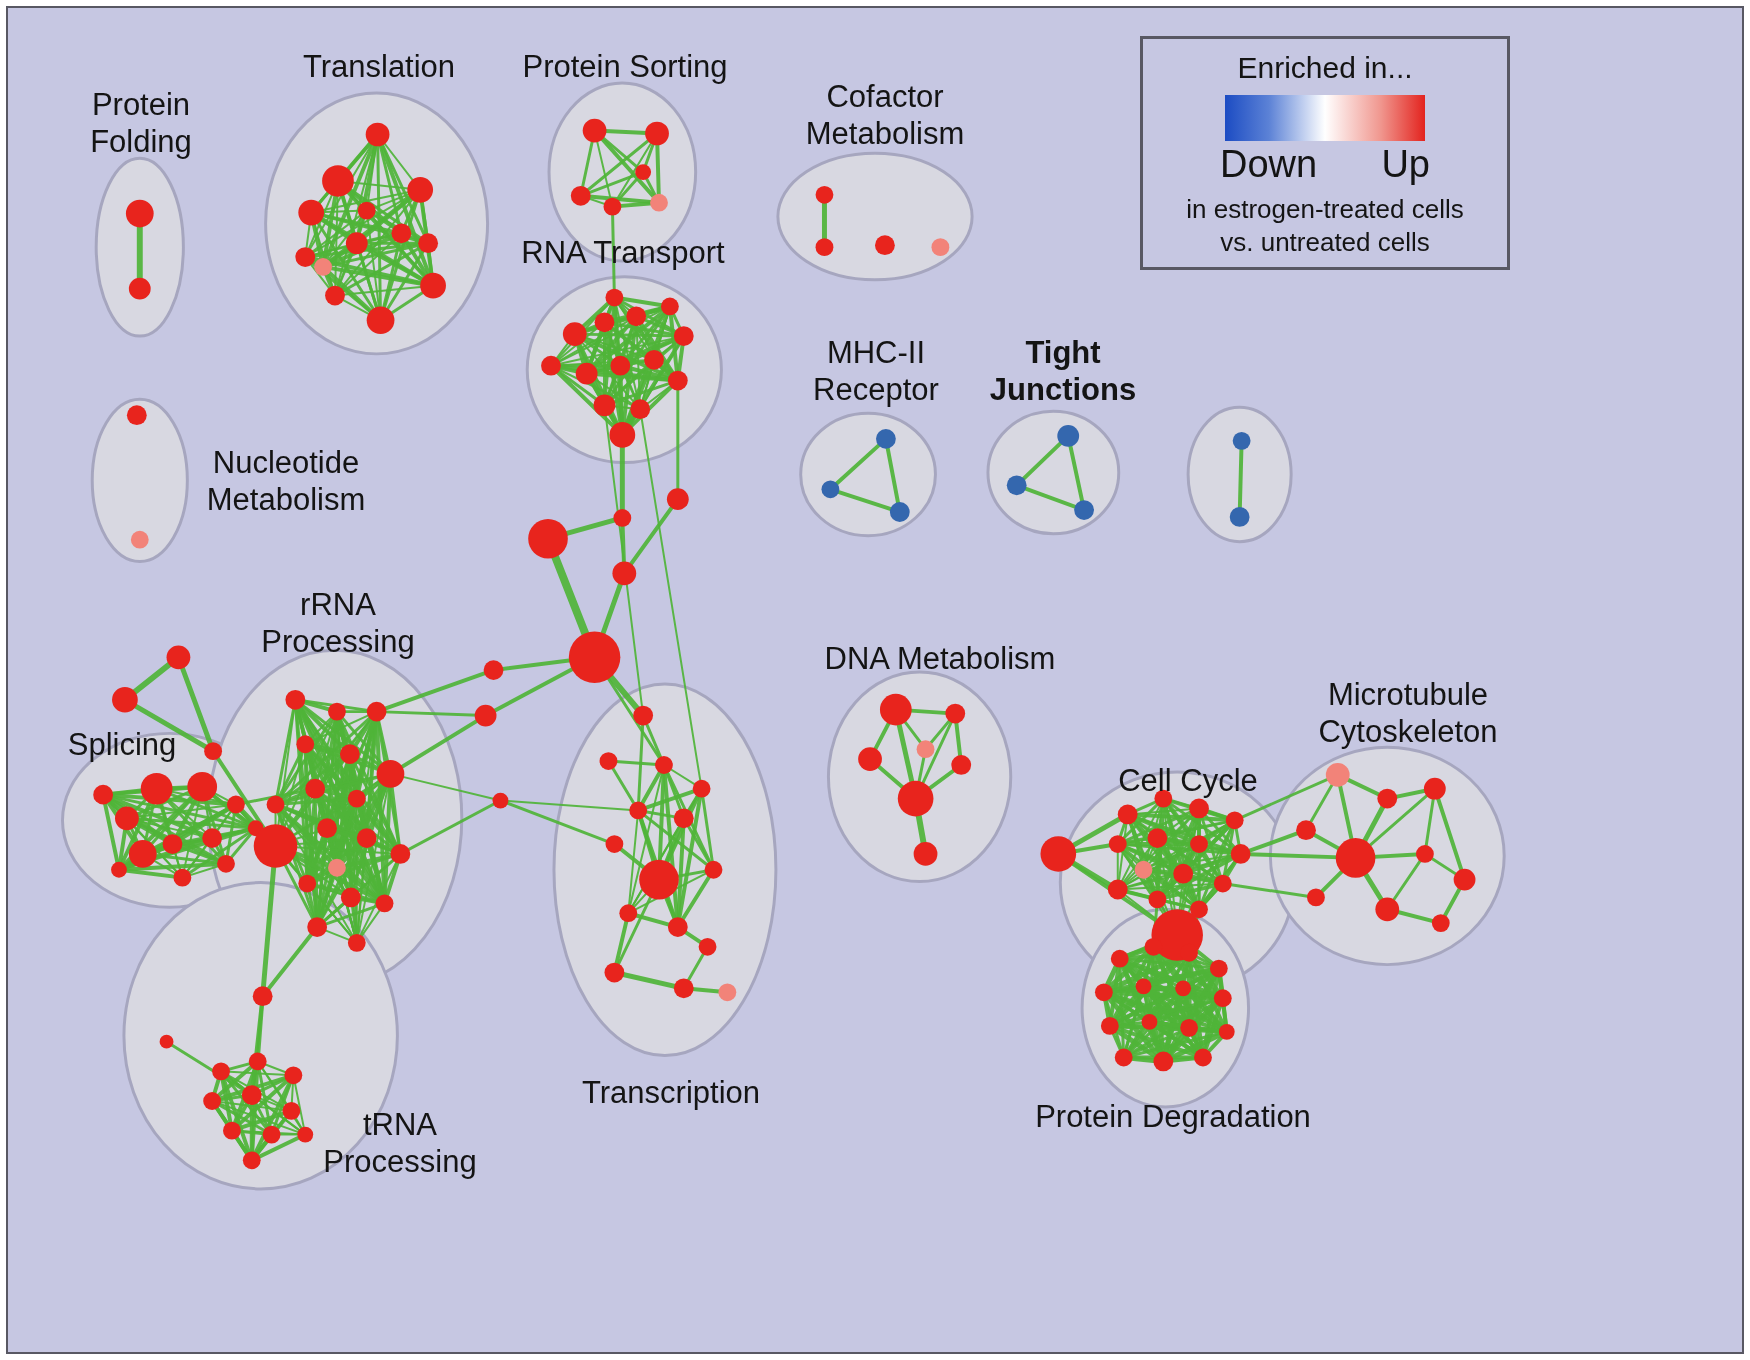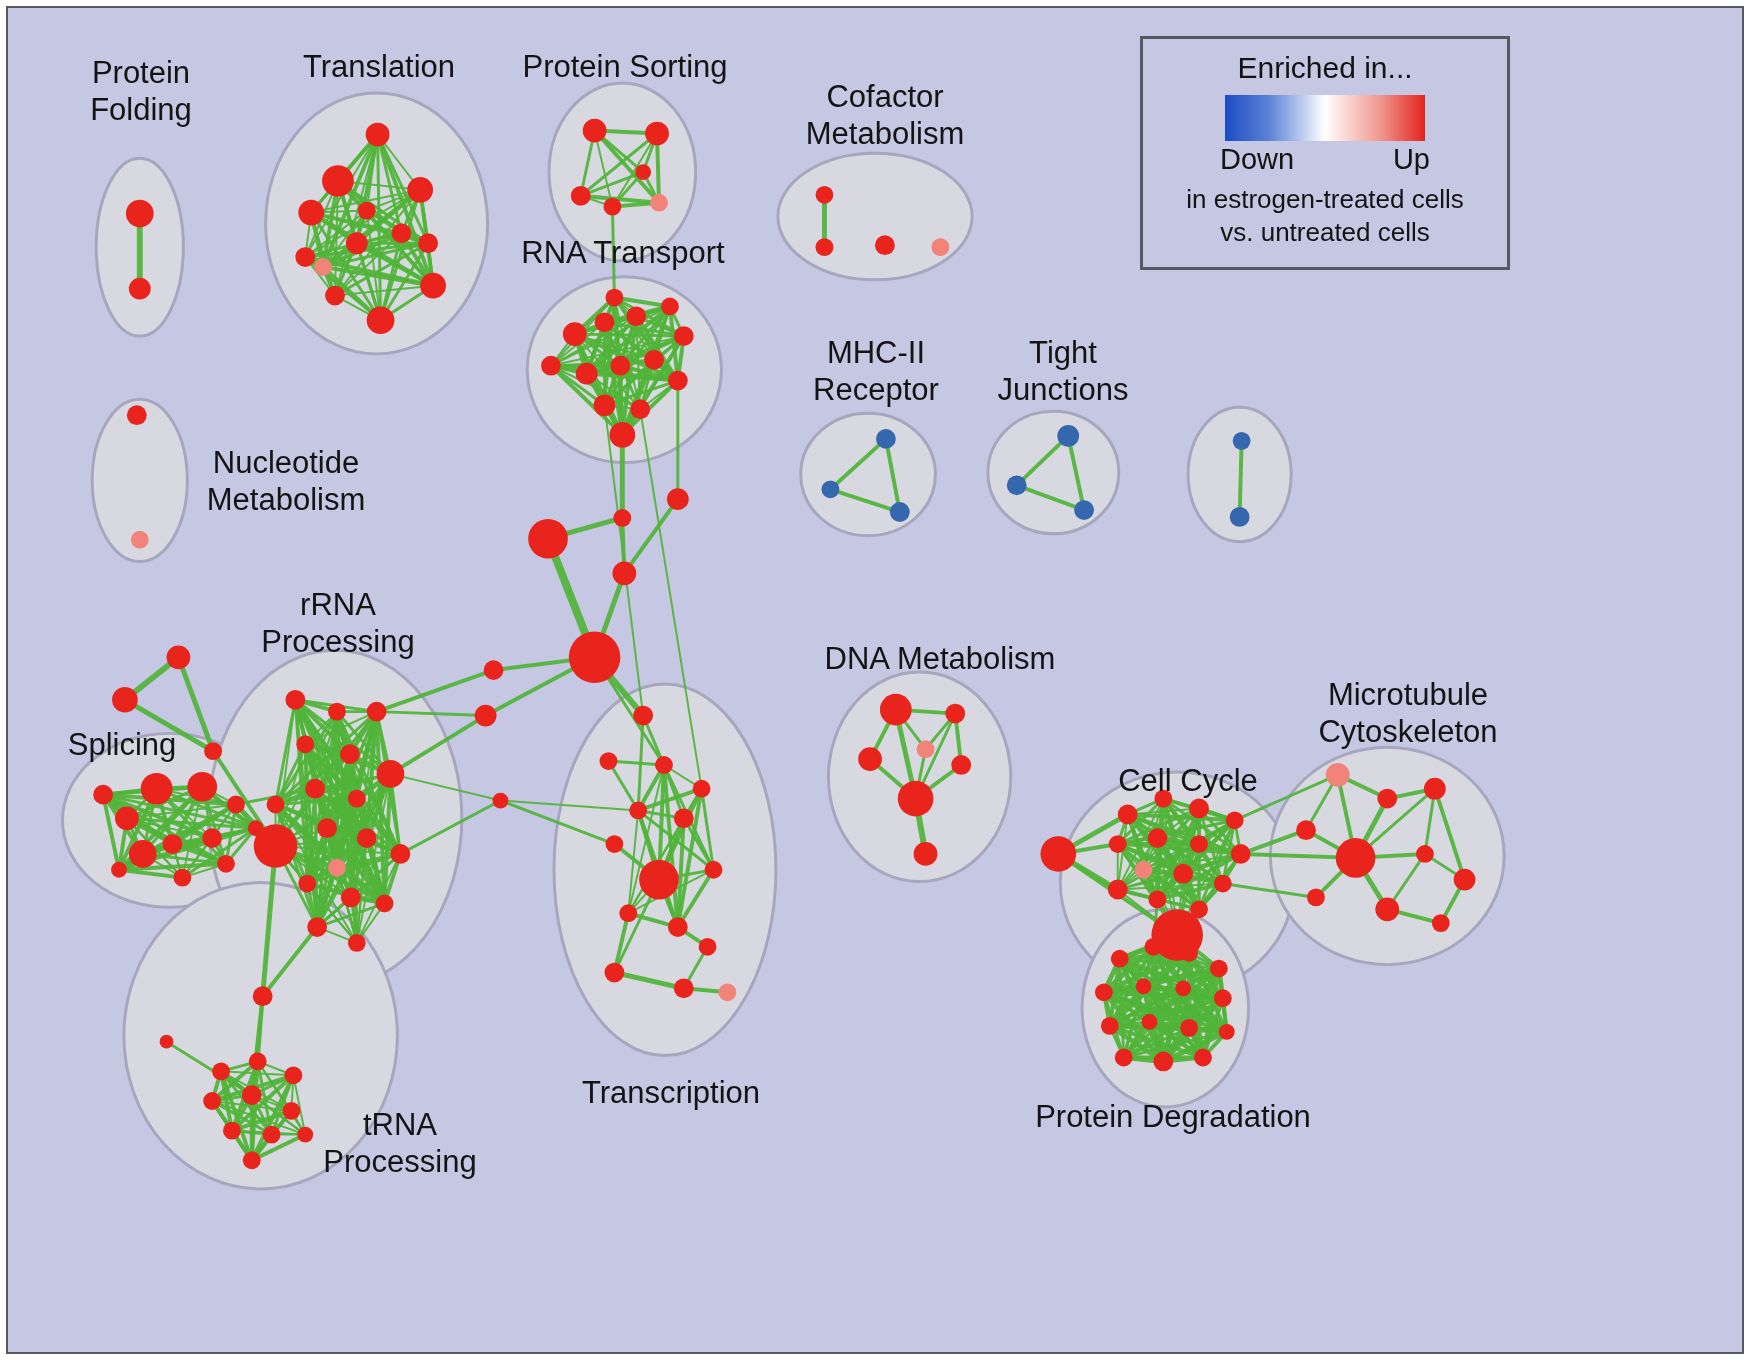--- a/index.html
+++ b/index.html
@@ -54,21 +54,21 @@
     color: var(--label-color, #141414);
   }
   .legend-title { font-size: 30px; margin-top: 12px; }
   .legend-bar {
     width: 200px; height: 46px;
     margin: 10px auto 2px auto;
   }
   .legend-scale {
     width: 210px; margin: 0 auto;
     display: flex; justify-content: space-between;
-    font-size: 29px;
+    font-size: 38px;
   }
   .legend-caption { font-size: 26px; line-height: 33px; }
   .legend-caption.first { margin-top: 7px; }
 </style>
 </head>
 <body>
 
 <div class="frame">
   <div class="figure">
 
@@ -1057,21 +1057,21 @@
           <circle cx="482" cy="716" r="11" fill="#e8241d"></circle>
           <circle cx="497" cy="802" r="8" fill="#e8241d"></circle>
           <circle cx="172" cy="657" r="12" fill="#e8241d"></circle>
           <circle cx="118" cy="700" r="13" fill="#e8241d"></circle>
           <circle cx="207" cy="752" r="9" fill="#e8241d"></circle>
           <circle cx="160" cy="1046" r="7" fill="#e8241d"></circle>
         </g>
       </svg>
 
     <div class="labels" id="labels">
-        <div class="cluster-label" style="left: 133px; top: 46px;">
+        <div class="cluster-label" style="left: 133px; top: 78px;">
           <div>Protein</div>
           <div>Folding</div>
         </div>
         <div class="cluster-label" style="left: 371px; top: 40px;">
           <div>Translation</div>
         </div>
         <div class="cluster-label" style="left: 617px; top: 40px;">
           <div>Protein Sorting</div>
         </div>
         <div class="cluster-label" style="left: 877px; top: 70px;">
@@ -1082,21 +1082,21 @@
           <div>RNA Transport</div>
         </div>
         <div class="cluster-label" style="left: 278px; top: 436px;">
           <div>Nucleotide</div>
           <div>Metabolism</div>
         </div>
         <div class="cluster-label" style="left: 868px; top: 326px; text-align: center;">
           <div>MHC-II</div>
           <div>Receptor</div>
         </div>
-        <div class="cluster-label" style="left: 1055px; top: 326px;">
+        <div class="cluster-label" style="left: 1055px; top: 326px; font-weight: bold;">
           <div>Tight</div>
           <div>Junctions</div>
         </div>
         <div class="cluster-label" style="left: 114px; top: 718px;">
           <div>Splicing</div>
         </div>
         <div class="cluster-label" style="left: 330px; top: 578px; text-align: center;">
           <div>rRNA</div>
           <div>Processing</div>
         </div>

